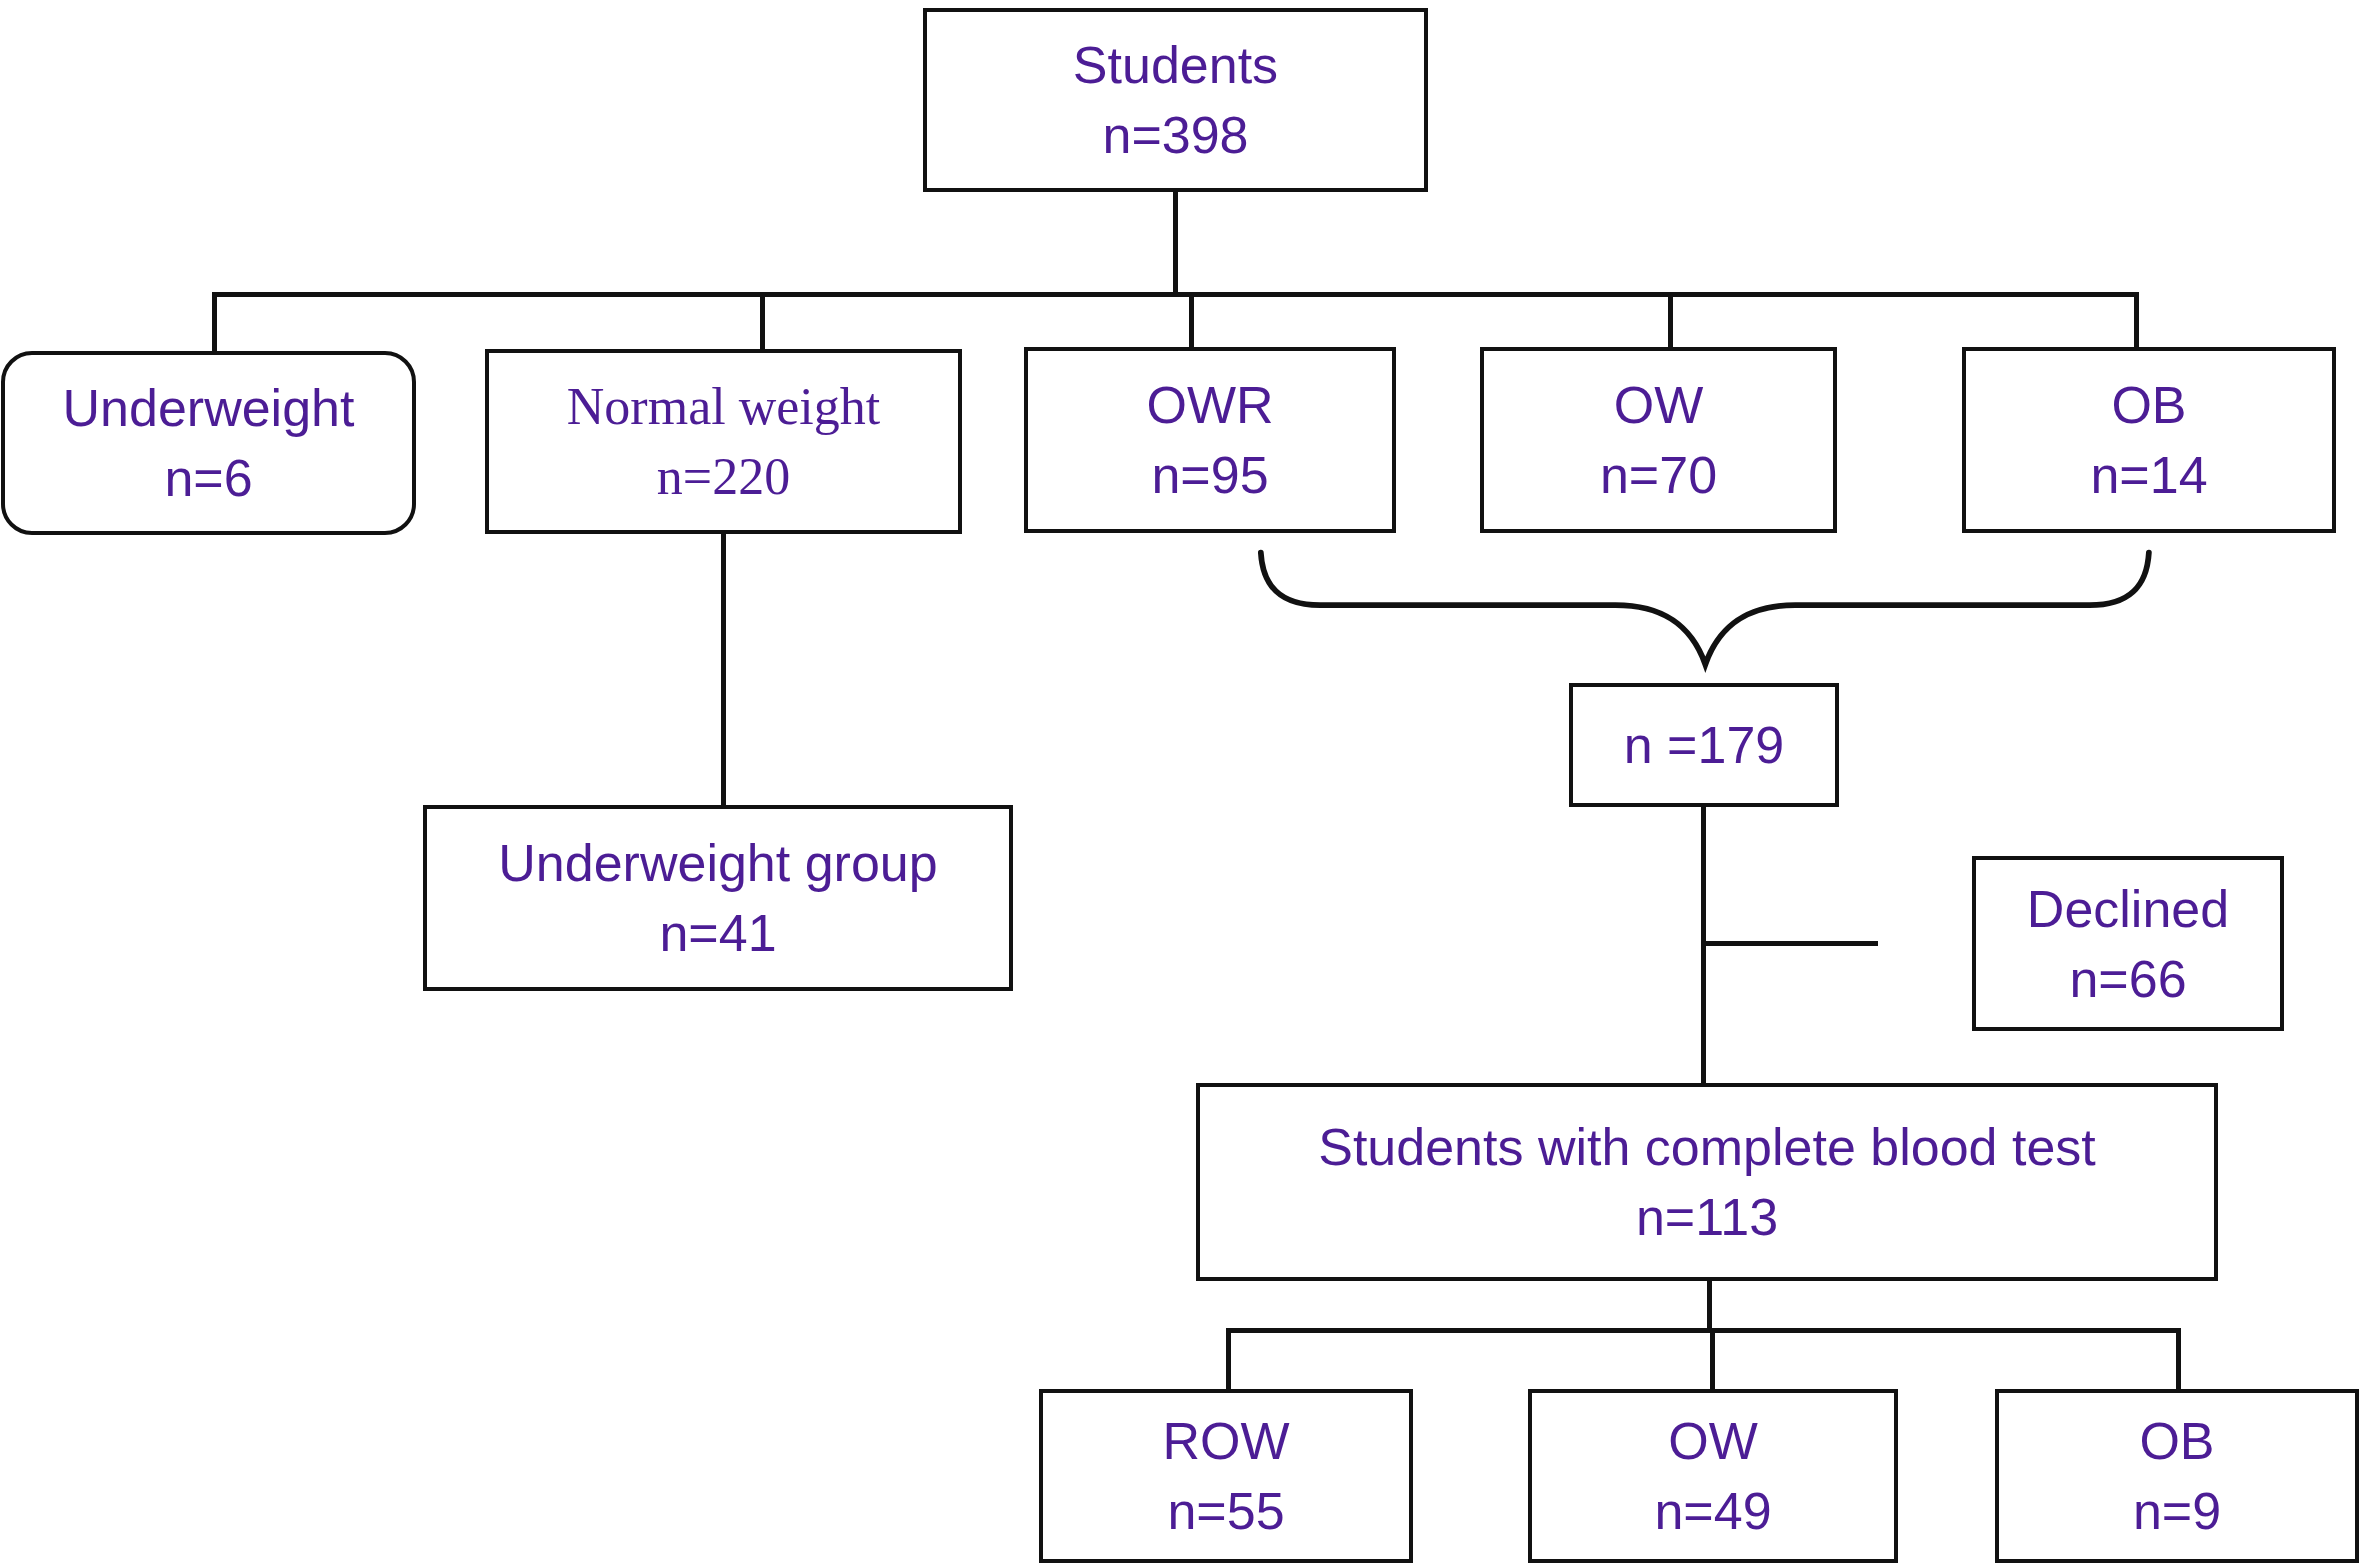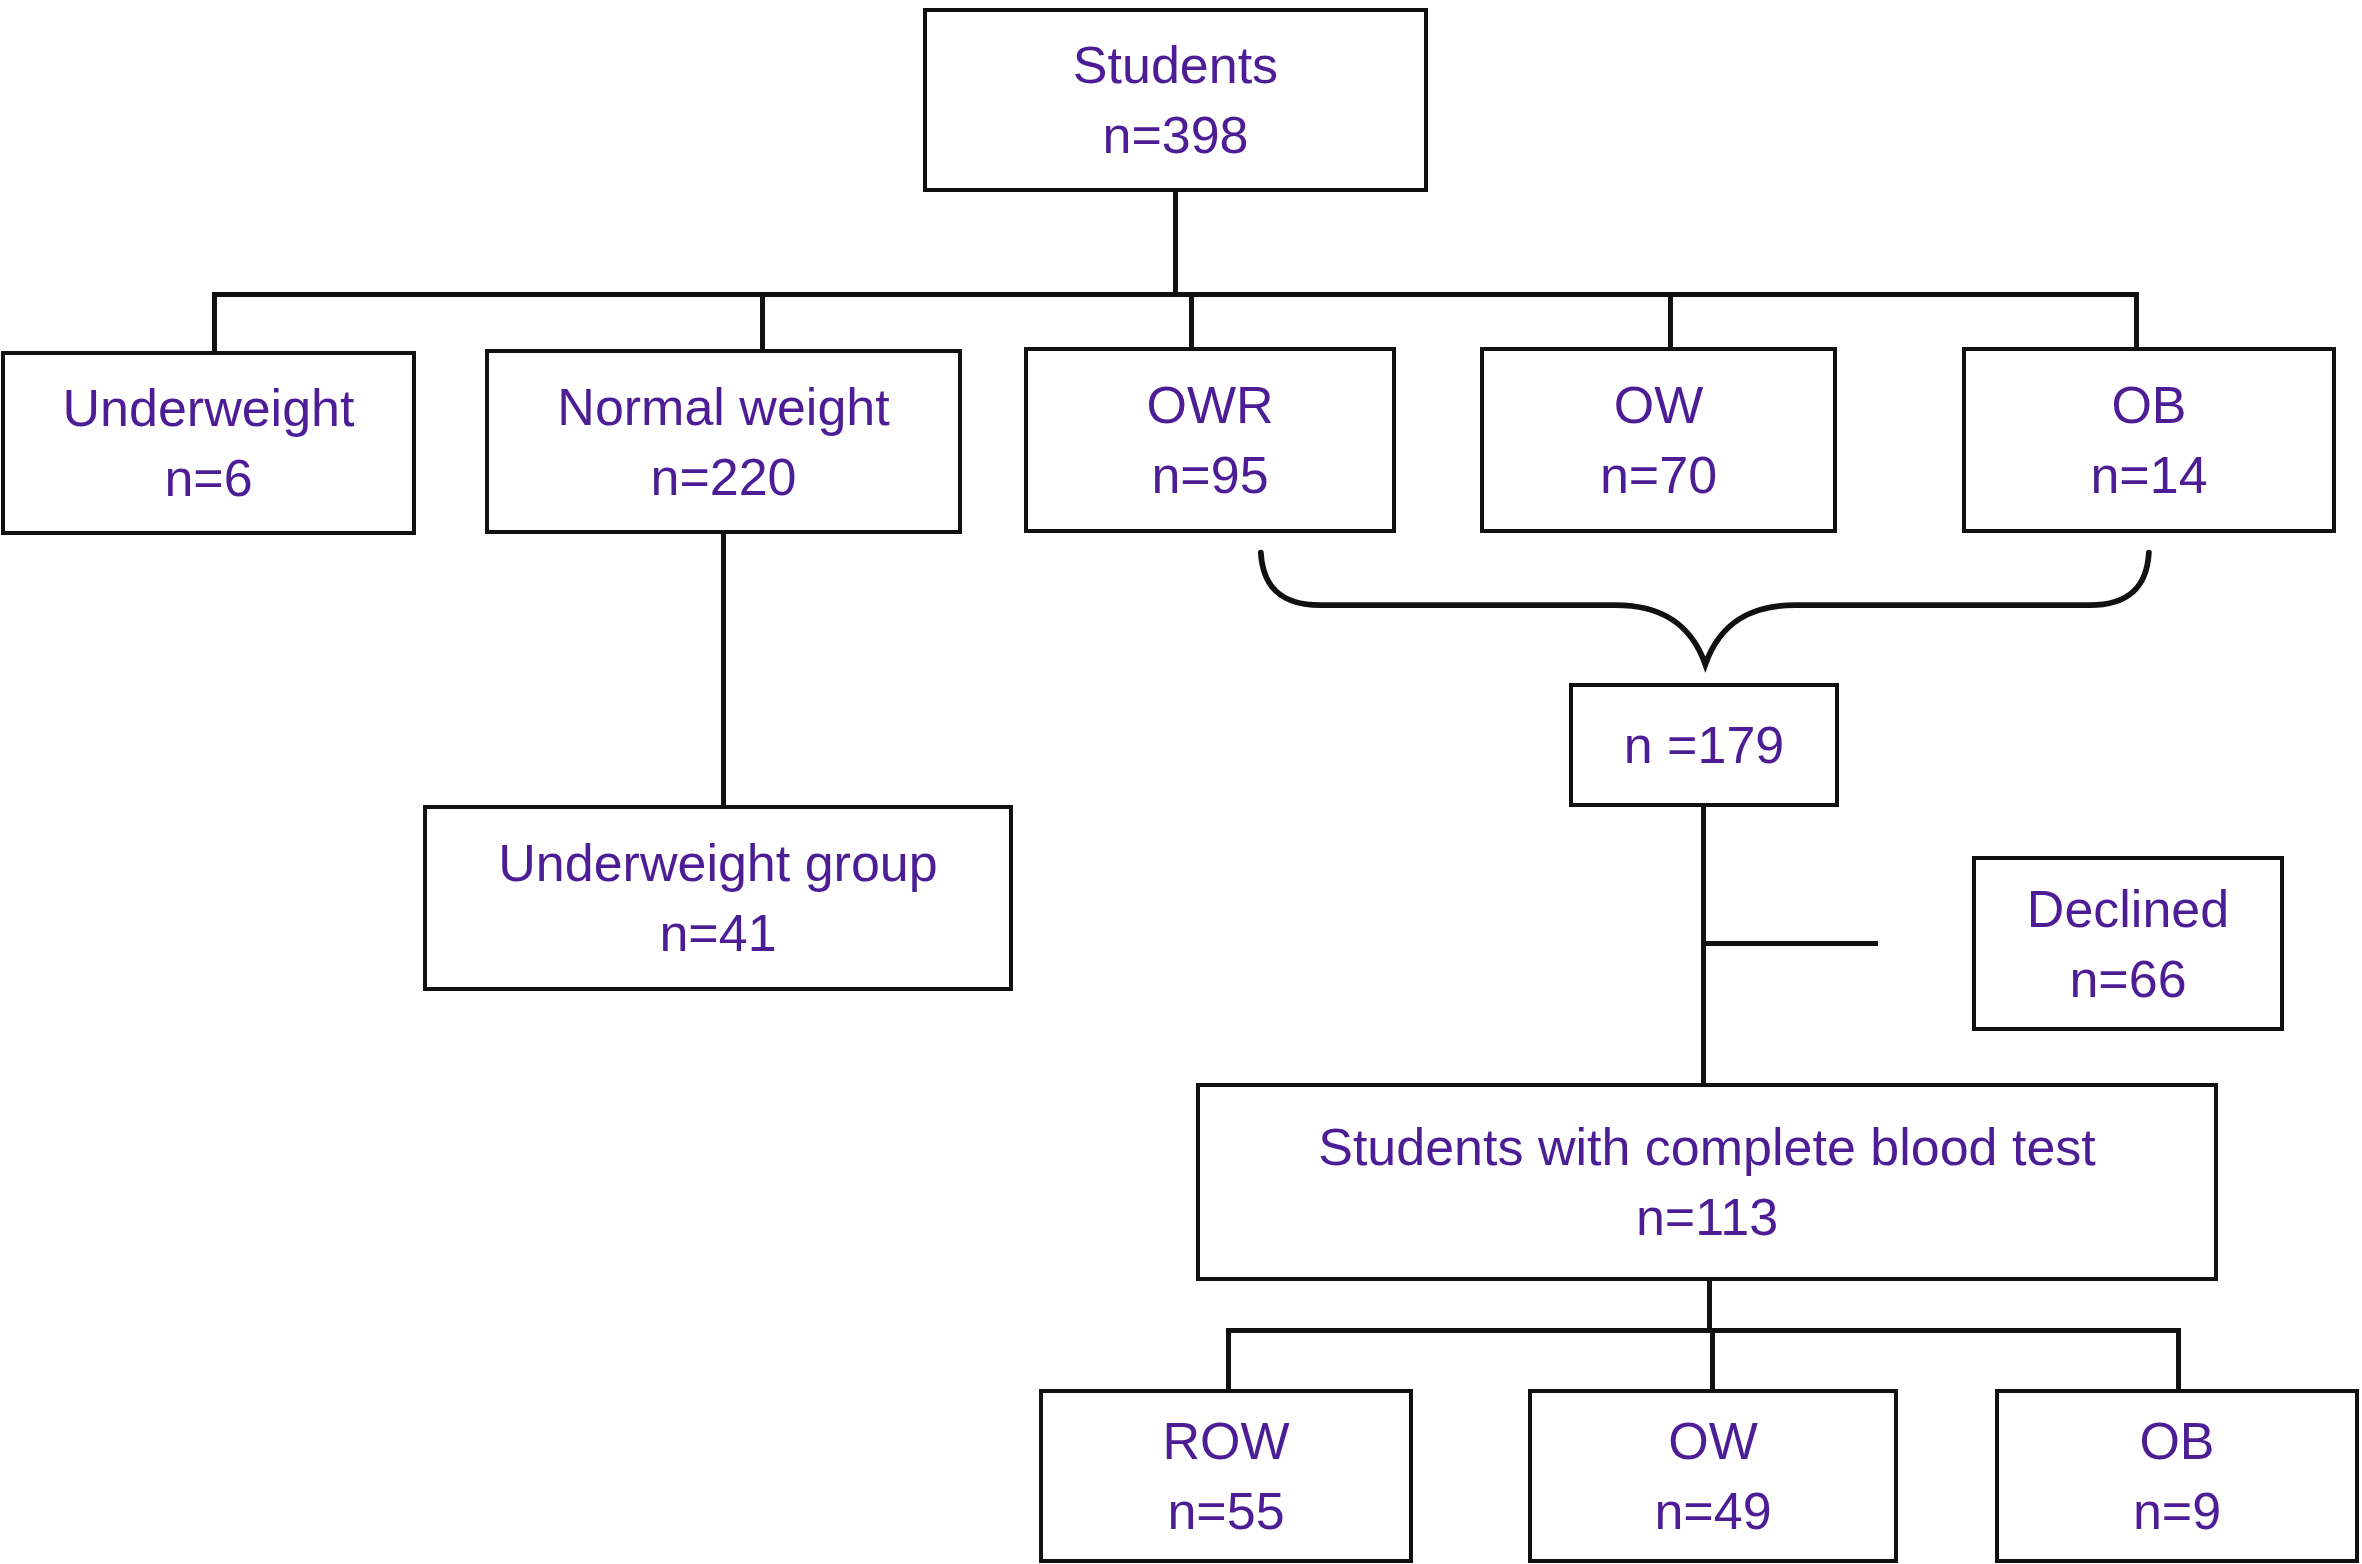--- a/index.html
+++ b/index.html
@@ -72,26 +72,26 @@
              C 1800 650, 1833 633, 1878 633
              L 2186 633
              C 2229 633, 2246 612, 2248 578" fill="none" stroke="#111111" stroke-width="6" stroke-linecap="round"></path>
   </svg>
 
   <div class="node" style="left:923px; top:7.6px; width:505px; height:184px;">
     <span>Students</span>
     <span>n=398</span>
   </div>
 
-  <div class="node" style="left:1px; top:351px; width:415px; height:184px;">
+  <div class="node" style="left:1px; top:351px; width:415px; height:184px;border-radius:31px;">
     <span>Underweight</span>
     <span>n=6</span>
   </div>
 
-  <div class="node" style="left:485px; top:349px; width:477px; height:185px;">
+  <div class="node" style="left:485px; top:349px; width:477px; height:185px;font-family:Liberation Serif, serif;">
     <span>Normal weight</span>
     <span>n=220</span>
   </div>
 
   <div class="node" style="left:1024px; top:347px; width:372px; height:186px;">
     <span>OWR</span>
     <span>n=95</span>
   </div>
 
   <div class="node" style="left:1480px; top:347px; width:357px; height:186px;">

